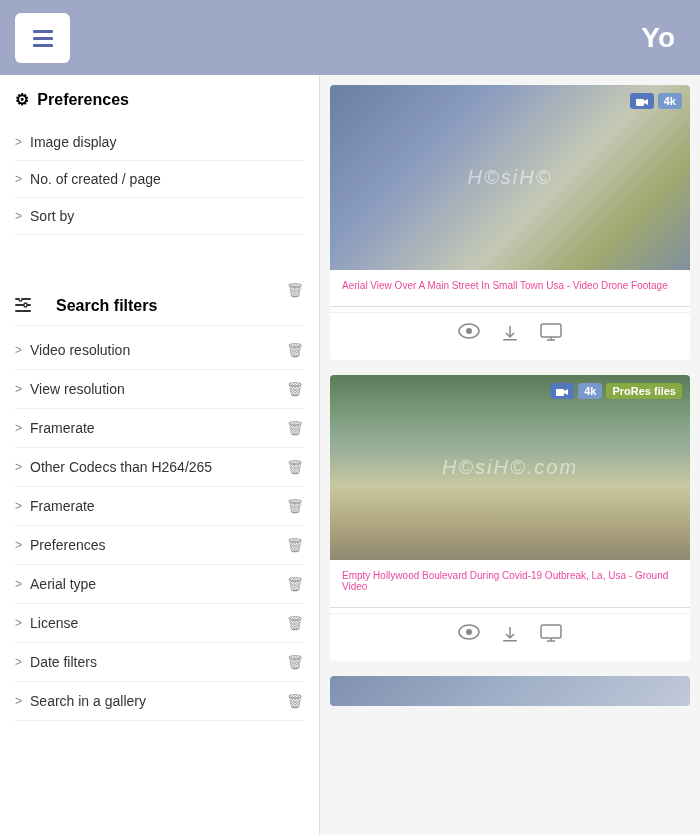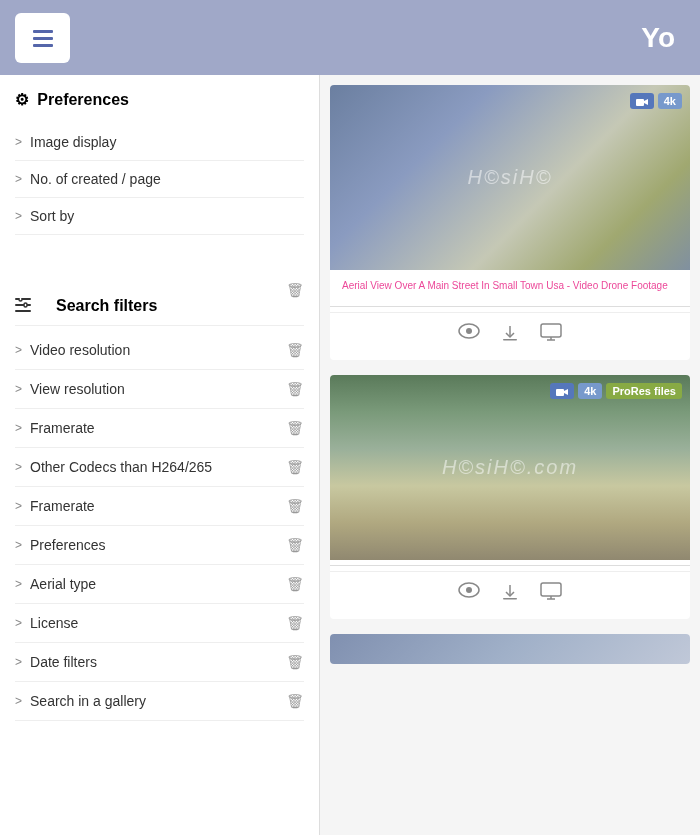--- a/index.html
+++ b/index.html
@@ -416,20 +416,21 @@
           <span class="badge badge-cam">
             <svg width="12" height="10" viewBox="0 0 12 10" fill="white" style="vertical-align:middle">
               <rect x="0" y="2" width="8" height="7" rx="1"></rect>
               <polygon points="8,4 12,2 12,8 8,6"></polygon>
             </svg>
           </span>
           <span class="badge badge-4k">4k</span>
           <span class="badge badge-prores">ProRes files</span>
         </div>
       </div>
+      <div class="video-title">Empty Hollywood Boulevard During Covid-19 Outbreak, La, Usa - Ground Video</div>
       <div class="divider"></div>
       <div class="video-actions">
         <span class="action-icon">
           <svg width="22" height="16" viewBox="0 0 22 16" fill="none" stroke="#888" stroke-width="1.5">
             <ellipse cx="11" cy="8" rx="10" ry="7"></ellipse>
             <circle cx="11" cy="8" r="3" fill="#888" stroke="none"></circle>
           </svg>
         </span>
         <span class="action-icon">
           <svg width="20" height="20" viewBox="0 0 20 20" fill="none" stroke="#888" stroke-width="1.5">

